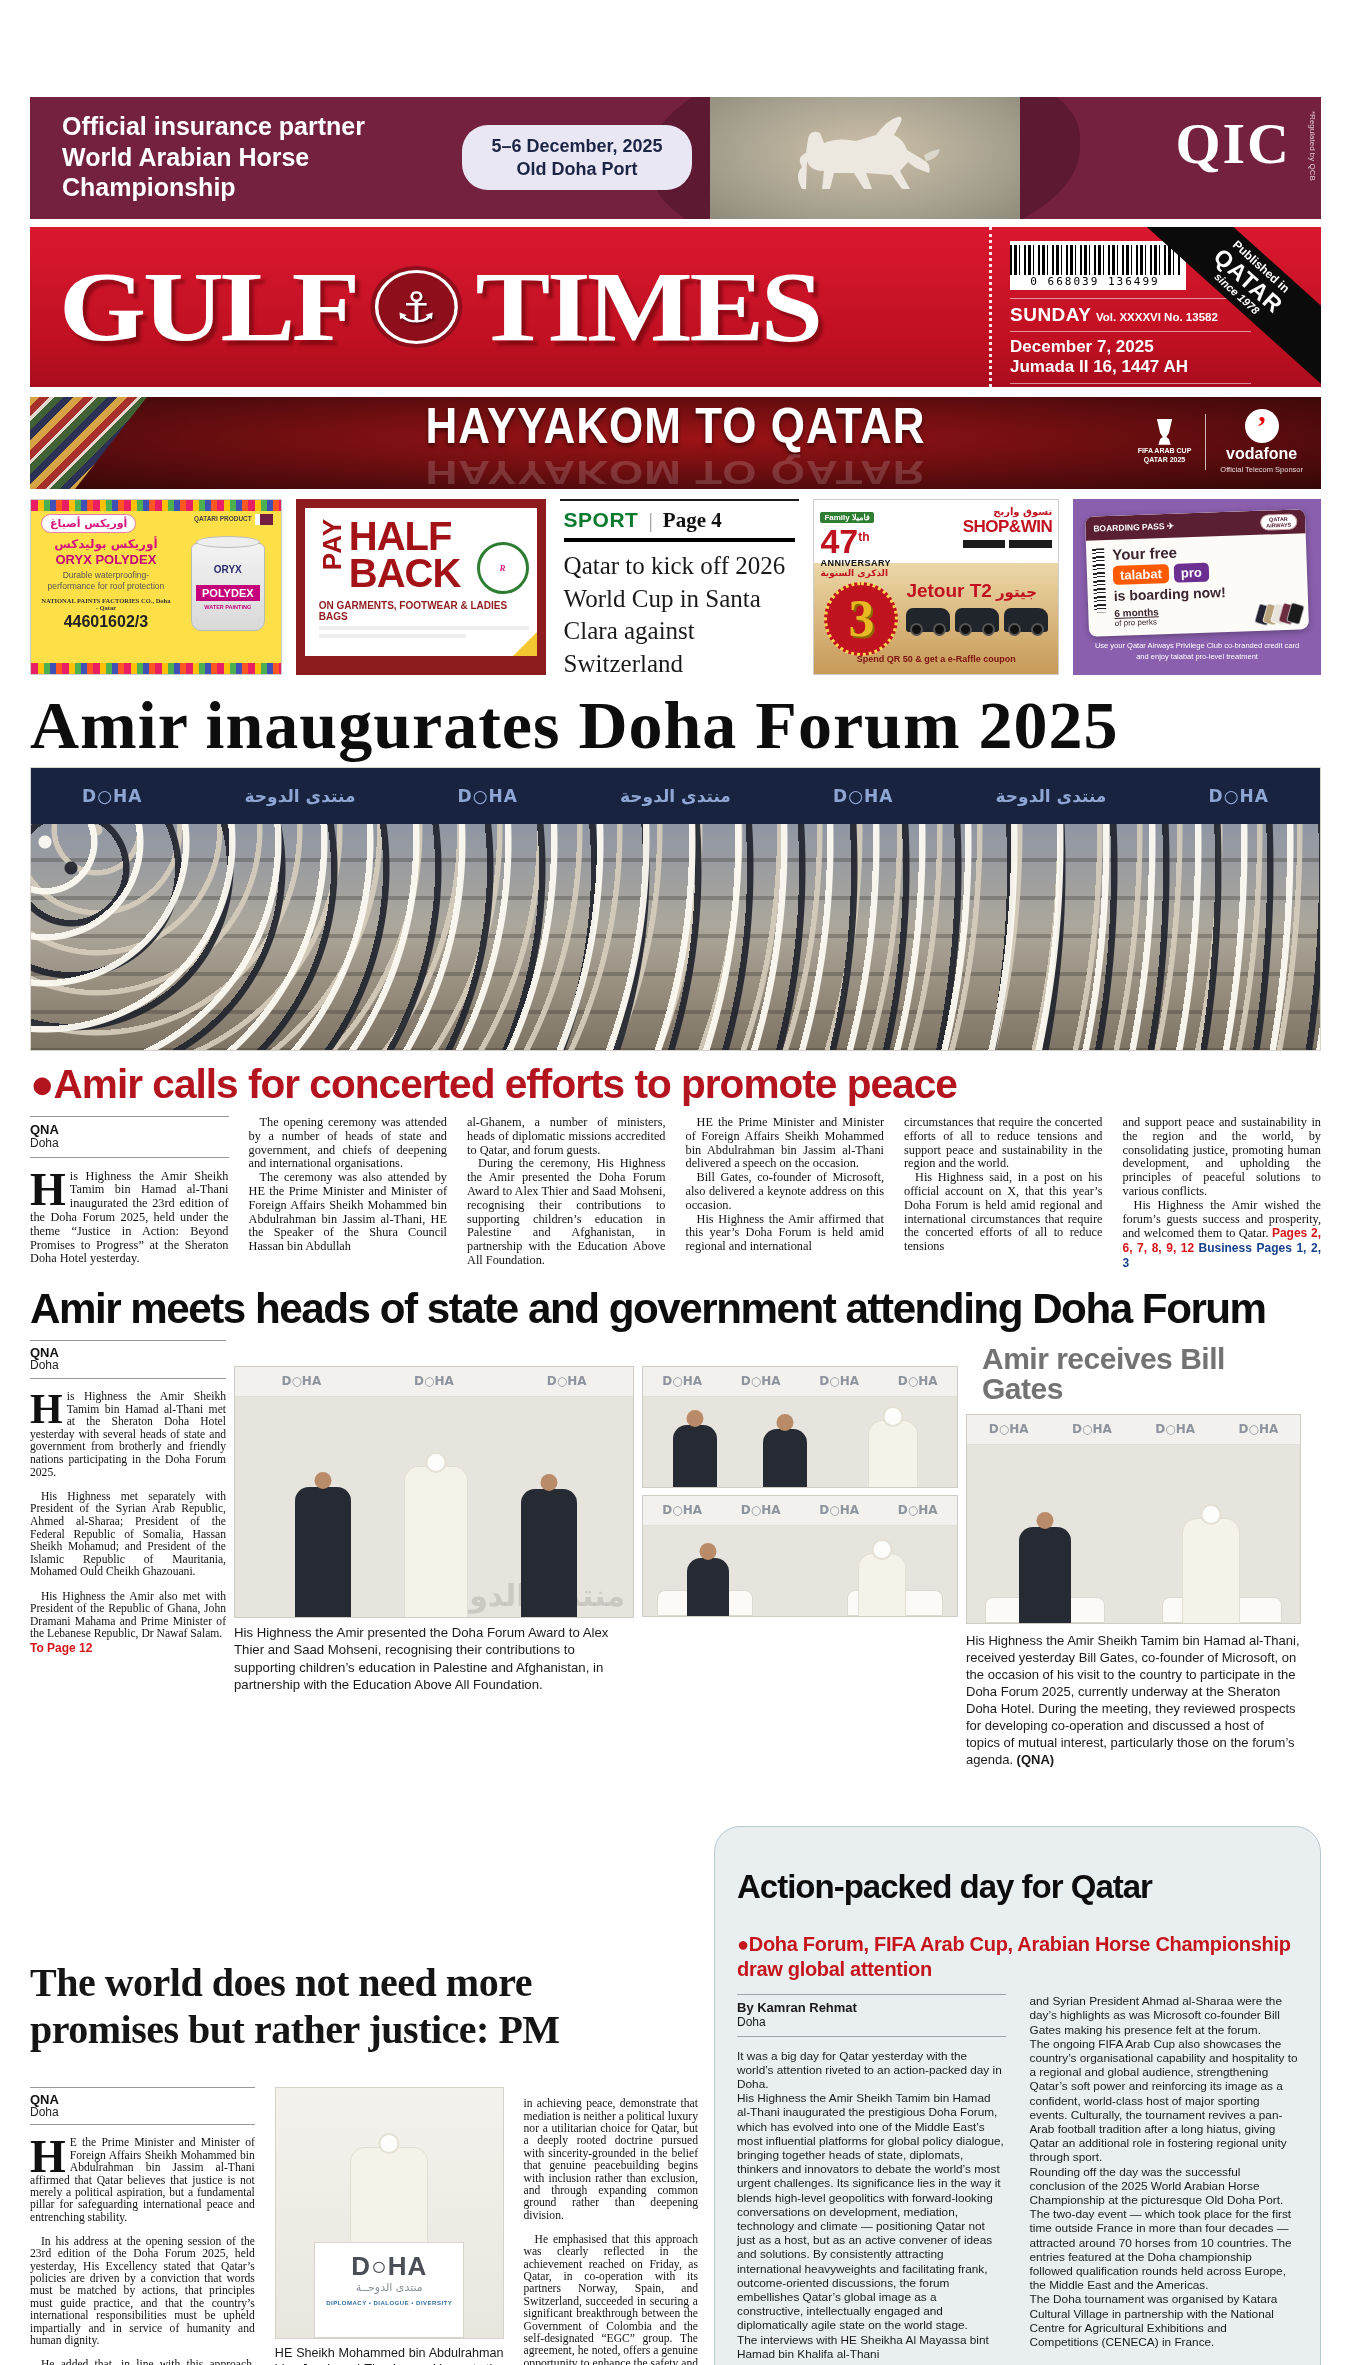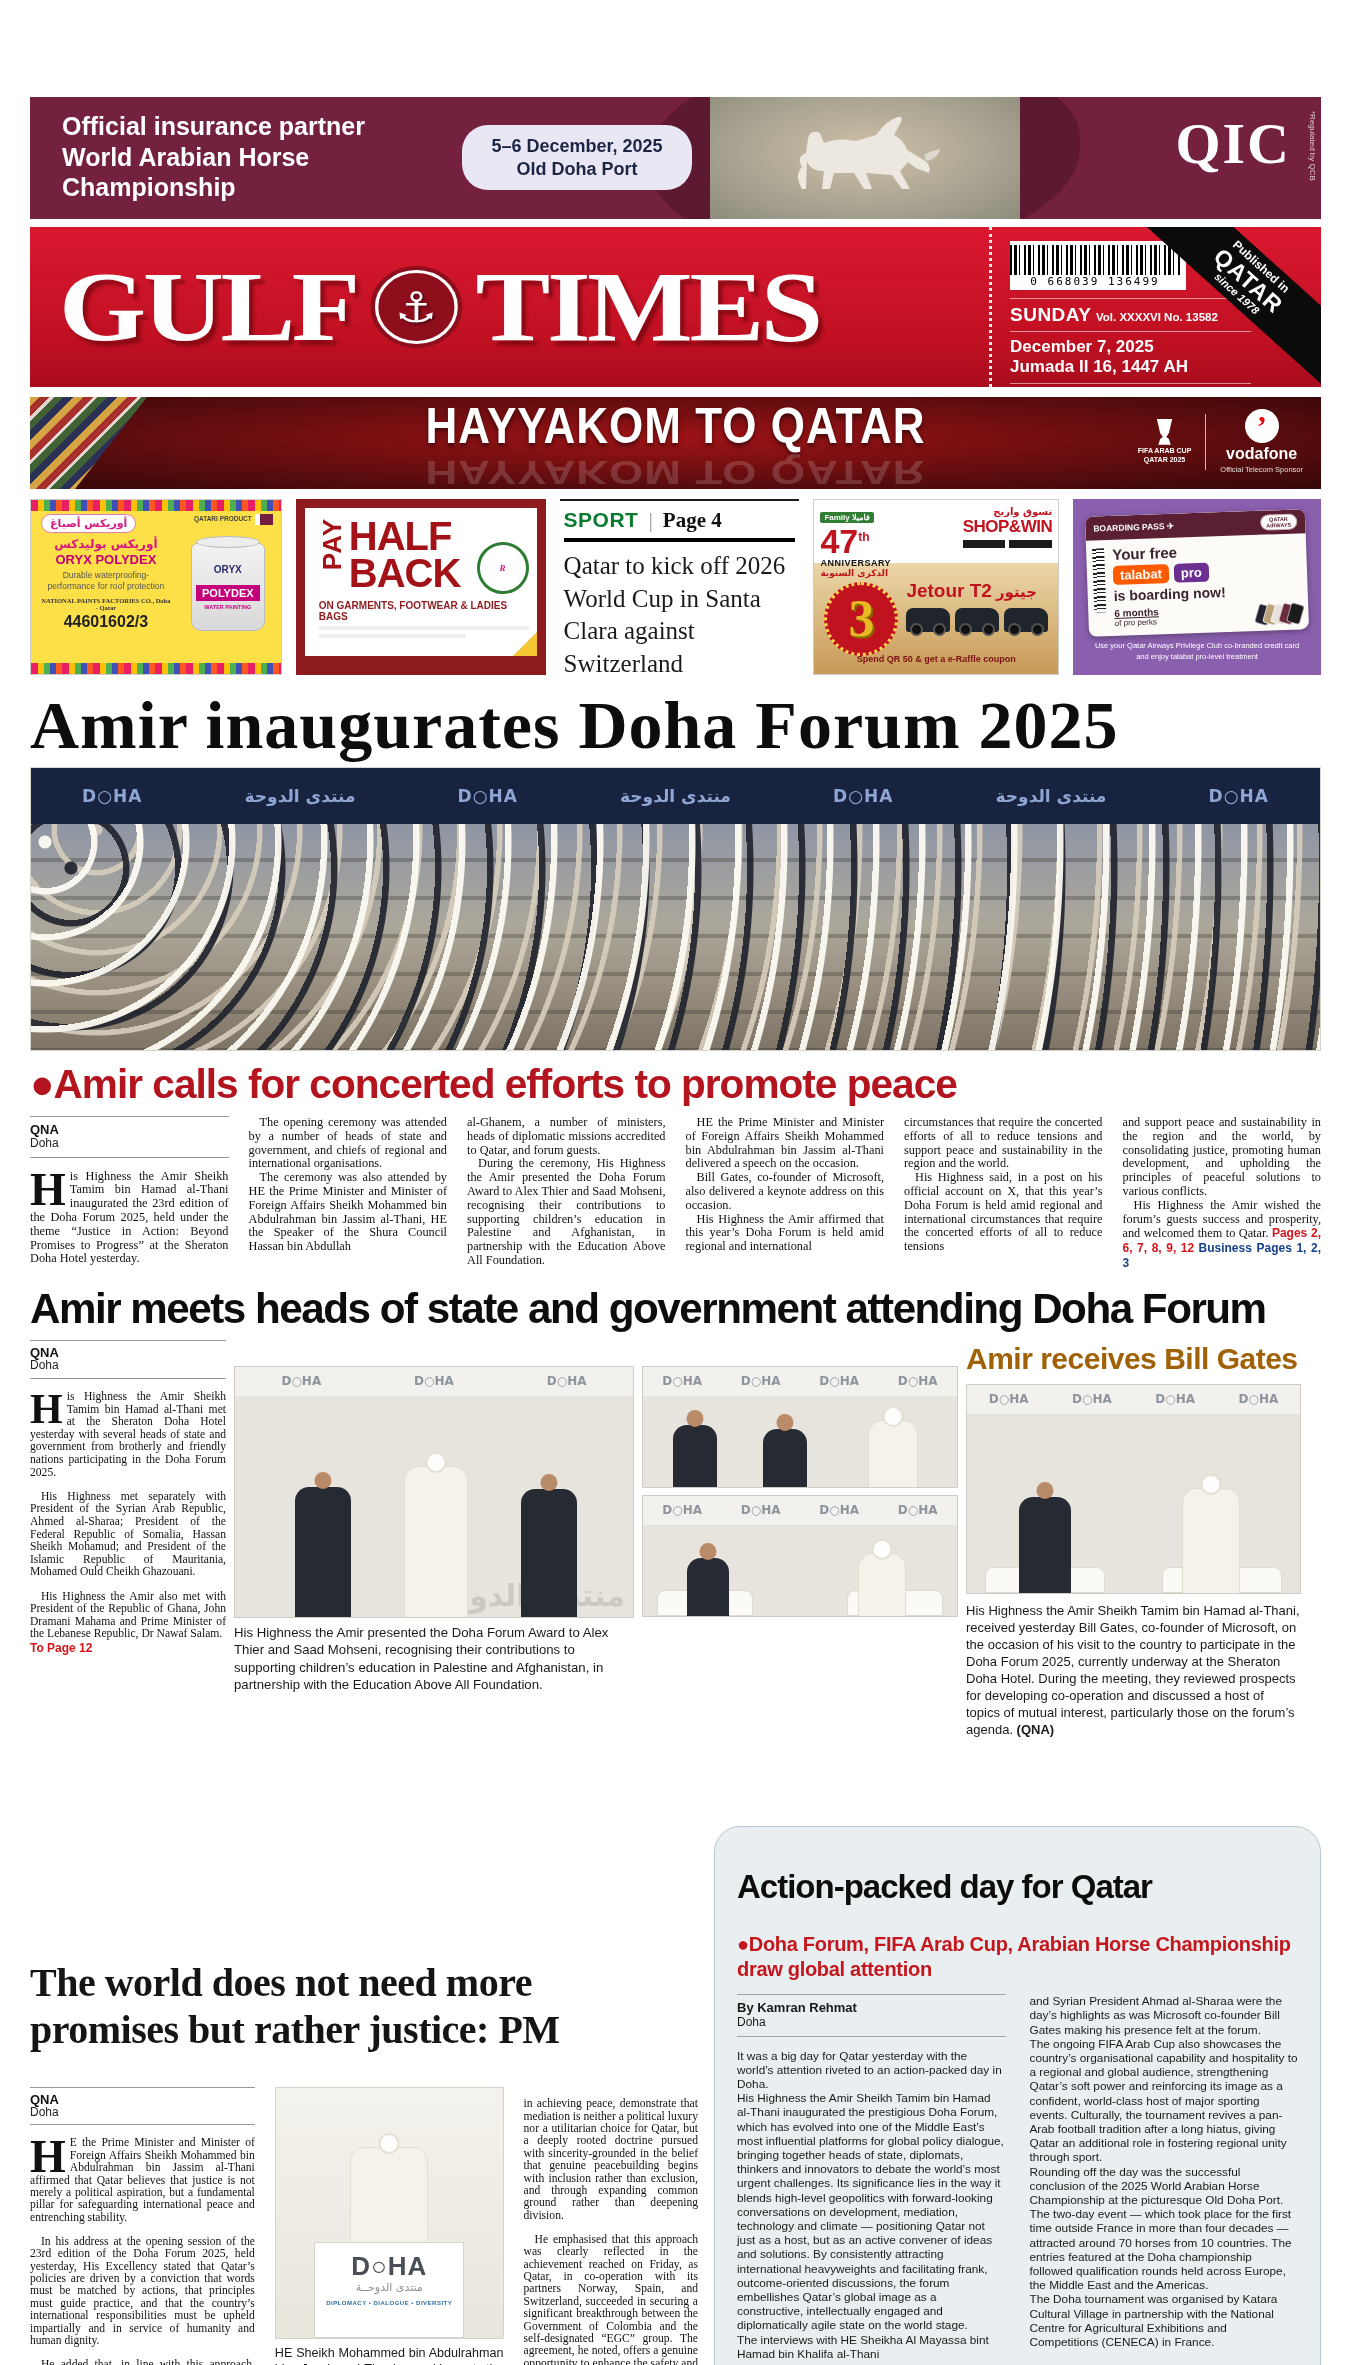--- a/index.html
+++ b/index.html
@@ -165,21 +165,21 @@
   .fig{position:absolute;bottom:0;border-radius:14px 14px 0 0}
   .fig::before{content:"";position:absolute;left:50%;top:-15px;transform:translateX(-50%);width:17px;height:17px;border-radius:50%}
   .fig.suit{background:#262a33}.fig.suit::before{background:#b98b68}
   .fig.thobe{background:#f5f2ea;box-shadow:0 0 0 1px #e3ded2}.fig.thobe::before{background:#fdfdfb;border:2px solid #e5e0d4}
   .couch{position:absolute;bottom:0;height:26px;background:#fbfaf7;border:1px solid #ddd9d0;border-radius:8px 8px 0 0}
   .arwm{position:absolute;right:8px;bottom:4px;font:700 30px "DejaVu Sans",sans-serif;color:rgba(120,120,115,.25)}
   .r2-mid{width:400px}
   .caption{font:400 13.2px/17.5px "Liberation Sans",sans-serif;color:#1a1a1a;margin-top:6px}
   .r2-stack{width:316px;display:flex;flex-direction:column;gap:7px}
   .r2-right{width:335px}
-  .gates-head{font:900 30px/1 "Liberation Sans",sans-serif;color:#a16207;letter-spacing:-.5px;margin:4px 0 10px 0}
+  .gates-head{font:900 30px/1 "Liberation Sans",sans-serif;color:#737373;letter-spacing:-.5px;margin:4px 0 10px 16px}
   .gates-cap{font:400 13px/17px "Liberation Sans",sans-serif;color:#1a1a1a;margin-top:8px}
 
   
   .row3{display:flex;gap:16px;margin-top:6px}
   .pm-art{width:668px;padding-top:100px}
   .pm-headline{font:700 40px/1.18 "Liberation Serif",serif;letter-spacing:-.5px;color:#151515}
   .pm-cols{display:flex;gap:20px;margin-top:14px}
   .pm-c1{width:232px;font-size:11.6px;line-height:12.4px;text-align:justify}
   .pm-c2{width:236px;font-size:11.6px;line-height:12.4px;text-align:justify}
   .pm-c3{width:180px;font-size:11.6px;line-height:12.4px;text-align:justify}
@@ -414,21 +414,21 @@
 
   <div class="cols">
     <div class="col">
       <div class="byline">
         <b>QNA</b>
         <span>Doha</span>
       </div>
       <p><span class="dcap">H</span><span>is Highness the Amir Sheikh Tamim bin Hamad al-Thani inaugurated the 23rd edition of the Doha Forum 2025, held under the theme “Justice in Action: Beyond Promises to Progress” at the Sheraton Doha Hotel yesterday.</span></p>
     </div>
     <div class="col">
-      <p class="ind">The opening ceremony was attended by a number of heads of state and government, and chiefs of regional and international organisations.</p>
+      <p class="ind">The opening ceremony was attended by a number of heads of state and government, and chiefs of deepening and international organisations.</p>
       <p class="ind">The ceremony was also attended by HE the Prime Minister and Minister of Foreign Affairs Sheikh Mohammed bin Abdulrahman bin Jassim al-Thani, HE the Speaker of the Shura Council Hassan bin Abdullah</p>
     </div>
     <div class="col">
       <p>al-Ghanem, a number of ministers, heads of diplomatic missions accredited to Qatar, and forum guests.</p>
       <p class="ind">During the ceremony, His Highness the Amir presented the Doha Forum Award to Alex Thier and Saad Mohseni, recognising their contributions to supporting children’s education in Palestine and Afghanistan, in partnership with the Education Above All Foundation.</p>
     </div>
     <div class="col">
       <p class="ind">HE the Prime Minister and Minister of Foreign Affairs Sheikh Mohammed bin Abdulrahman bin Jassim al-Thani delivered a speech on the occasion.</p>
       <p class="ind">Bill Gates, co-founder of Microsoft, also delivered a keynote address on this occasion.</p>
       <p class="ind">His Highness the Amir affirmed that this year’s Doha Forum is held amid regional and international</p>

